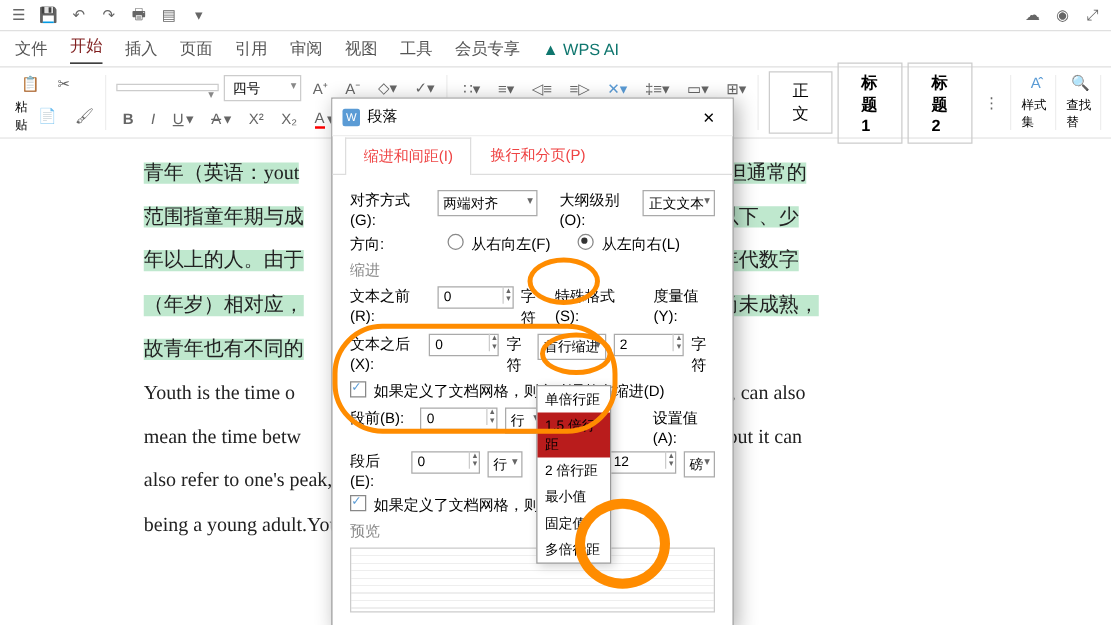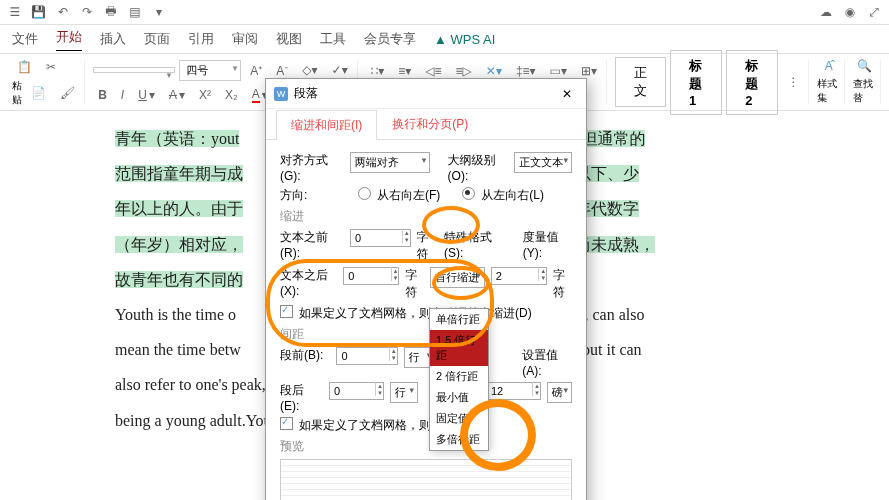--- a/index.html
+++ b/index.html
@@ -201,21 +201,20 @@
         <span class="spin">0</span>
         <span>字符</span>
         <span class="dsel dd" style="width:56px">首行缩进</span>
         <span class="spin">2</span>
         <span>字符</span>
       </div>
     <div class="frow">
         <span class="chk on"></span>
         <span>如果定义了文档网格，则自动调整右缩进(D)</span>
       </div>
-    <div class="section-label">间距</div>
     <div class="frow">
         <span style="width:56px">段前(B):</span>
         <span class="spin">0</span>
         <span class="dsel dd" style="width:24px">行</span>
         <span style="width:6px"></span>
         <span>行距(N):</span>
         <span style="width:20px"></span>
         <span>设置值(A):</span>
       </div>
     <div class="frow">

